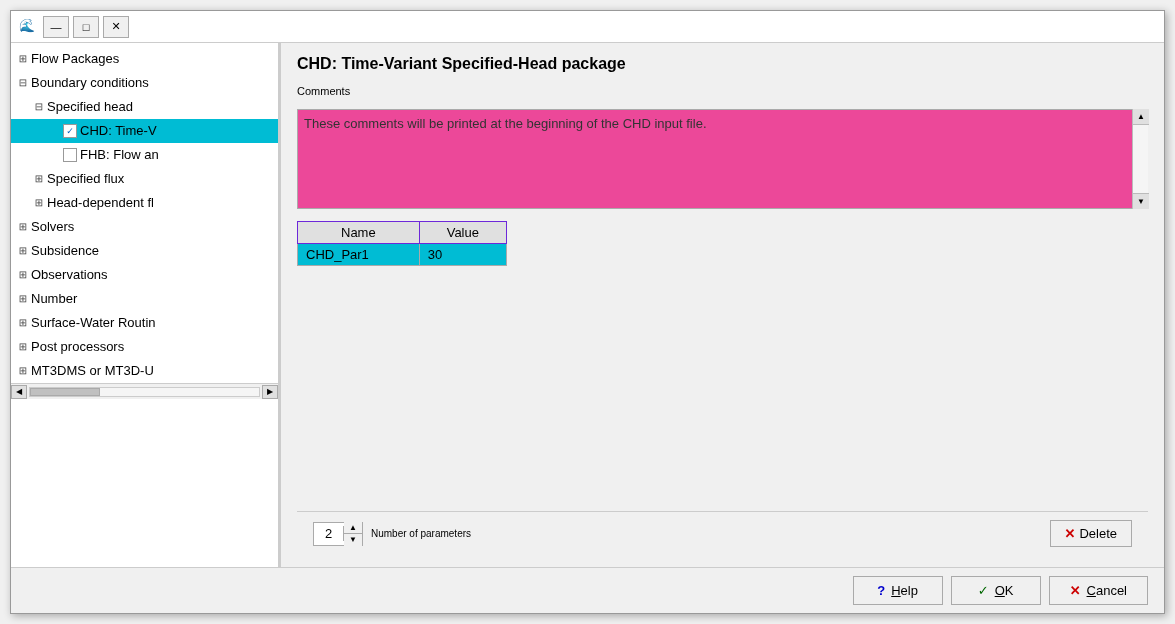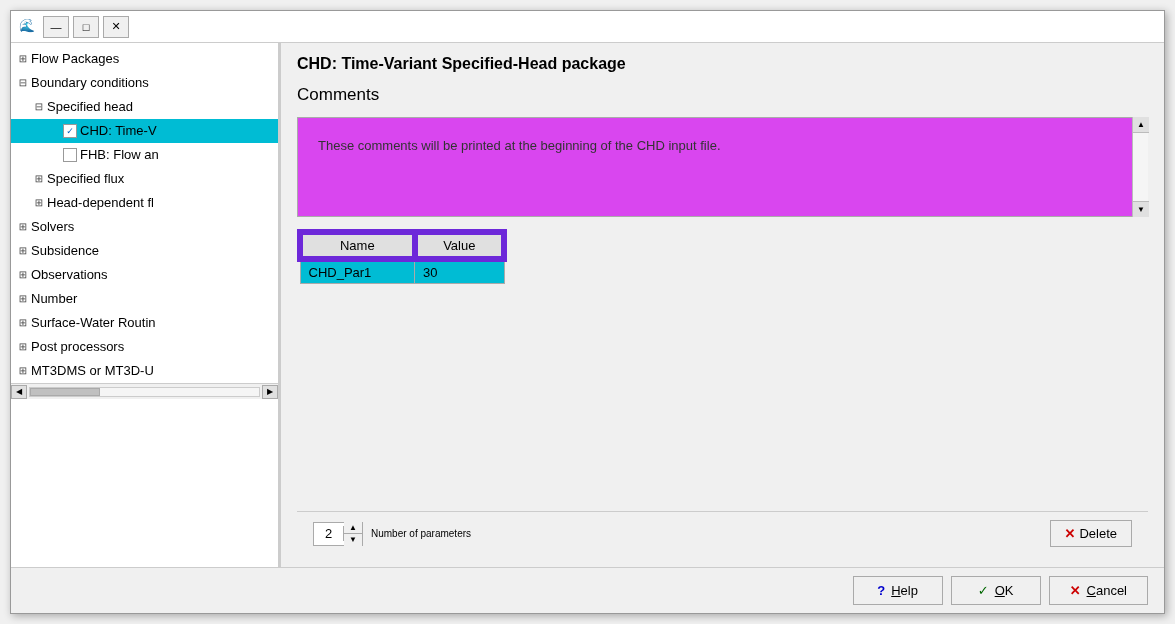--- a/index.html
+++ b/index.html
@@ -112,43 +112,43 @@
       flex-direction: column;
       gap: 8px;
       overflow-y: auto;
     }
     .panel-title {
       font-size: 16px;
       font-weight: bold;
       margin-bottom: 4px;
     }
     .section-label {
-      font-size: 17px;
+      font-size: 11px;
       margin-bottom: 4px;
     }
     .comments-box {
       border: 1px solid #aaa;
-      background: #d946ef;
+      background: #ec4899;
       min-height: 100px;
-      padding: 20px;
+      padding: 6px;
       color: #333;
       font-size: 13px;
       overflow-y: auto;
       position: relative;
     }
     .params-section {
       margin-top: 4px;
     }
     .params-table {
       border-collapse: collapse;
       min-width: 210px;
     }
     .params-table th {
       background: #e0e0e0;
-      border: 6px solid #6d28d9;
+      border: 1px solid #6d28d9;
       padding: 3px 12px;
       font-weight: normal;
       text-align: center;
     }
     .params-table td {
       border: 1px solid #aaa;
       padding: 3px 8px;
       background: white;
     }
     .params-table tr.selected td {

